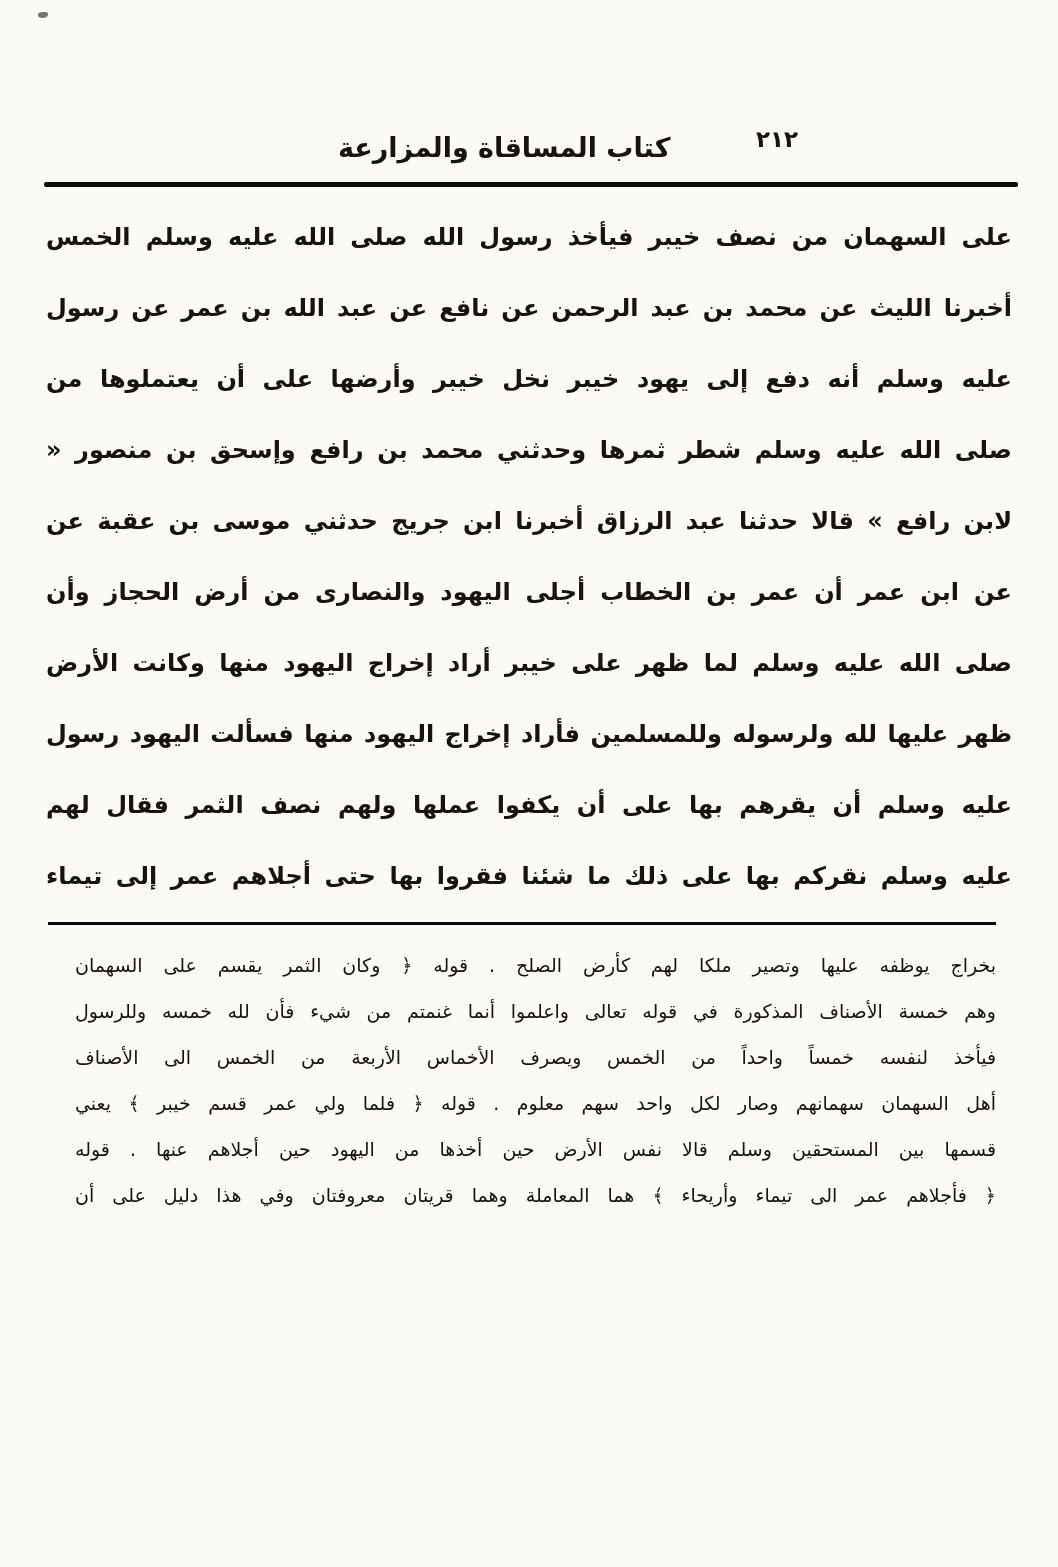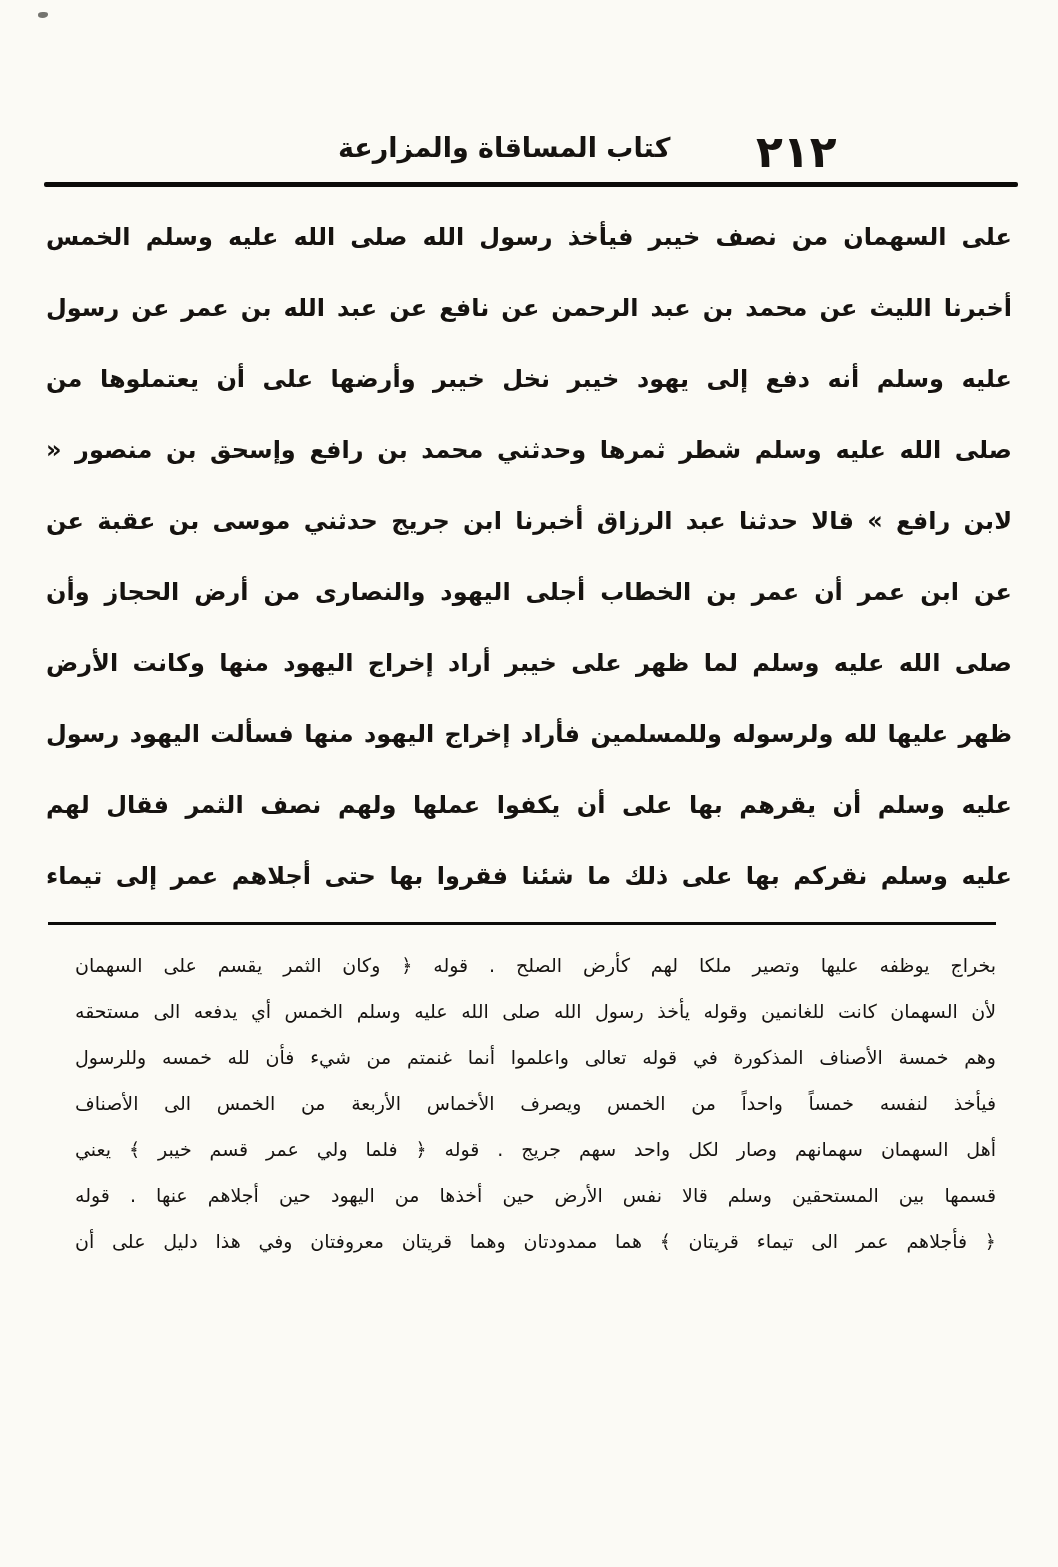--- a/index.html
+++ b/index.html
@@ -33,21 +33,21 @@
     top: 6px;
     font-size: 27px;
     font-weight: bold;
     letter-spacing: 1px;
     white-space: nowrap;
   }
   .page-number {
     position: absolute;
     left: 756px;
     top: 0;
-    font-size: 44px;
+    font-size: 23px;
     font-weight: bold;
     white-space: nowrap;
   }
   .header-rule {
     position: absolute;
     top: 182px;
     left: 44px;
     right: 40px;
     height: 5px;
     background: #0c0b09;
@@ -132,21 +132,20 @@
     <div class="main-line">صلى الله عليه وسلم لما ظهر على خيبر أراد إخراج اليهود منها وكانت الأرض حين</div>
     <div class="main-line">ظهر عليها لله ولرسوله وللمسلمين فأراد إخراج اليهود منها فسألت اليهود رسول الله صلى الله</div>
     <div class="main-line">عليه وسلم أن يقرهم بها على أن يكفوا عملها ولهم نصف الثمر فقال لهم رسول الله صلى الله</div>
     <div class="main-line">عليه وسلم نقركم بها على ذلك ما شئنا فقروا بها حتى أجلاهم عمر إلى تيماء وأريحاء</div>
   </div>
 
   <div class="section-divider"></div>
 
   <div class="commentary">
     <div class="commentary-line">بخراج يوظفه عليها وتصير ملكا لهم كأرض الصلح . قوله ﴿ وكان الثمر يقسم على السهمان</div>
-    <div class="commentary-line">لأن السهمان كانت للغانمين وقوله يأخذ رسول الله صلى الله عليه وسلم الخمس أي يدفعه الى مستحقه</div>
     <div class="commentary-line">وهم خمسة الأصناف المذكورة في قوله تعالى واعلموا أنما غنمتم من شيء فأن لله خمسه وللرسول</div>
     <div class="commentary-line">فيأخذ لنفسه خمساً واحداً من الخمس ويصرف الأخماس الأربعة من الخمس الى الأصناف</div>
-    <div class="commentary-line">أهل السهمان سهمانهم وصار لكل واحد سهم جريج . قوله ﴿ فلما ولي عمر قسم خيبر ﴾ يعني</div>
+    <div class="commentary-line">أهل السهمان سهمانهم وصار لكل واحد سهم معلوم . قوله ﴿ فلما ولي عمر قسم خيبر ﴾ يعني</div>
     <div class="commentary-line">قسمها بين المستحقين وسلم قالا نفس الأرض حين أخذها من اليهود حين أجلاهم عنها . قوله</div>
-    <div class="commentary-line">﴿ فأجلاهم عمر الى تيماء قريتان ﴾ هما ممدودتان وهما قريتان معروفتان وفي هذا دليل على أن</div>
+    <div class="commentary-line">﴿ فأجلاهم عمر الى تيماء وأريحاء ﴾ هما المعاملة وهما قريتان معروفتان وفي هذا دليل على أن</div>
   </div>
 
 </div>
 
 </body></html>

